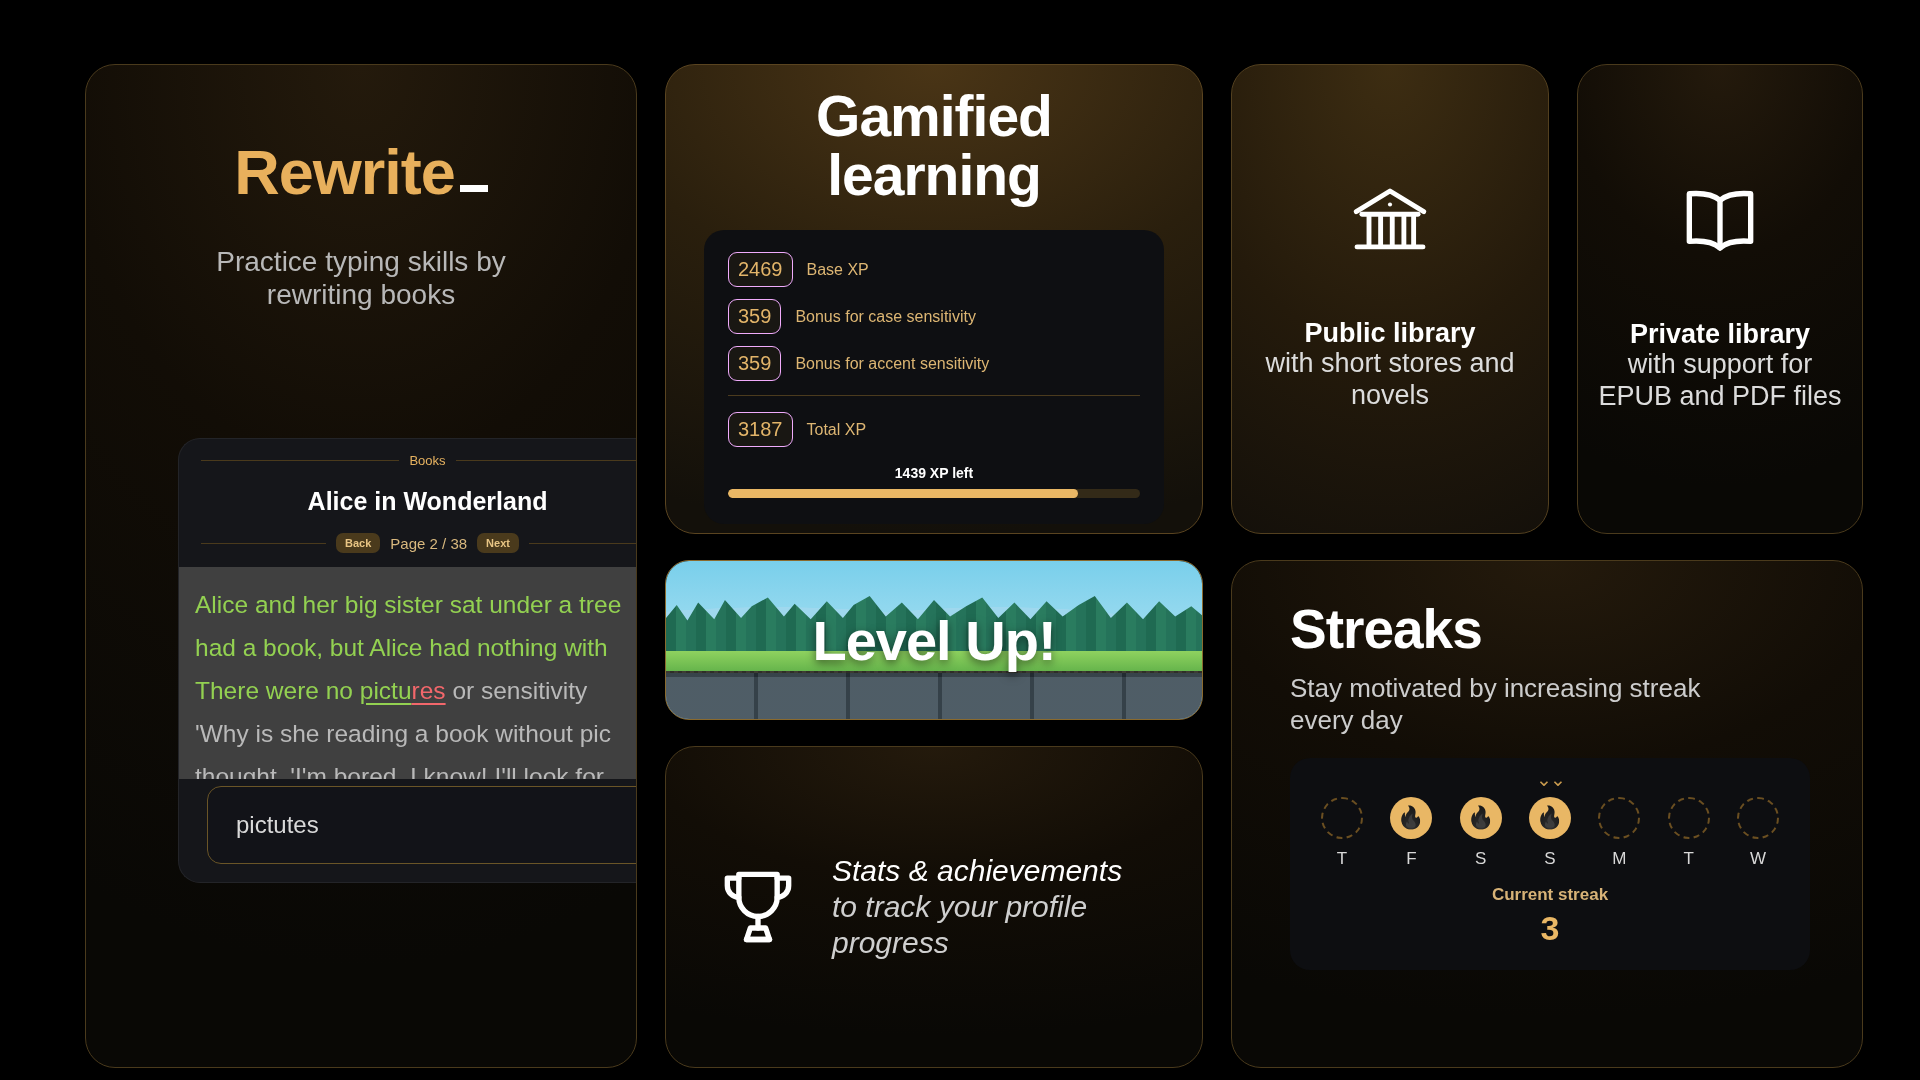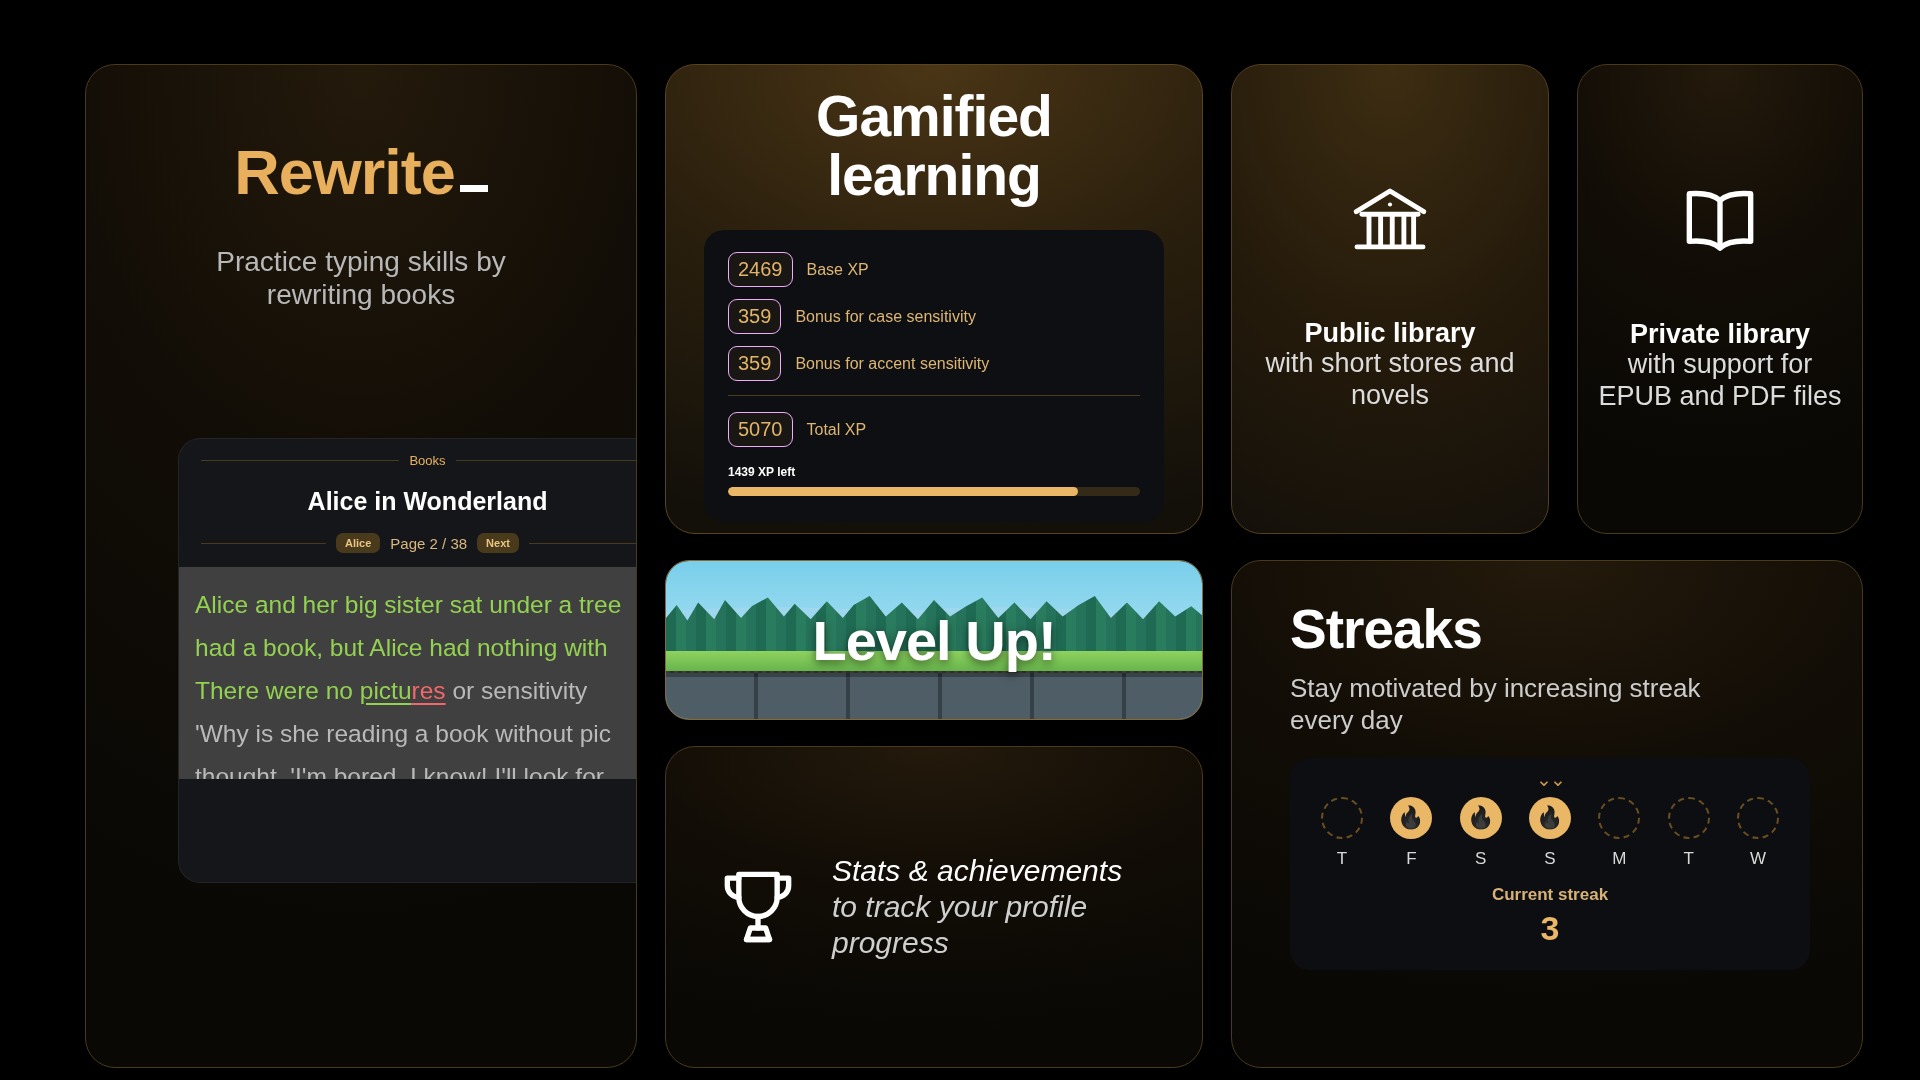--- a/index.html
+++ b/index.html
@@ -169,21 +169,21 @@
     text-align: center;
     background: #191713;
     border: 1px solid #f0abfc;
     border-radius: 9px;
     color: #e2b469;
     font-size: 20px;
     padding: 5px 9px;
   }
   .xp-label { color: #ddb673; font-size: 16px; }
   .xp-divider { height: 1px; background: #4b3b1e; margin: 14px 0 16px 0; }
-  .xp-left { text-align: left; color: #ffffff; font-size: 12px; font-weight: 700; margin-top: 18px; }
+  .xp-left { text-align: center; color: #ffffff; font-size: 14px; font-weight: 700; margin-top: 18px; }
   .xp-bar {
     margin-top: 8px; height: 9px; border-radius: 6px;
     background: #332a18; overflow: hidden;
   }
   .xp-bar > i { display: block; height: 100%; background: #e9b765; border-radius: 6px; }
 
   
   .levelup { grid-column: 2; grid-row: 2; border-radius: 24px;
     border: 1px solid #8a6a2e; overflow: hidden; position: relative; }
   .lu-sky { position:absolute; inset:0; background: linear-gradient(#79cfeb 0%, #a7dff1 58%, #c7ecf7 70%); }
@@ -284,32 +284,35 @@
         <div class="reader-railwrap">
           <div class="reader-rail">
             <span class="rail-line"></span>
             <span>Books</span>
             <span class="rail-line"></span>
           </div>
         </div>
         <div class="reader-title">Alice in Wonderland</div>
         <div class="reader-nav">
           <span class="rail-line"></span>
-          <span class="pill">Alice</span>
+          <span class="pill">Back</span>
           <span class="page-count">Page 2 / 38</span>
           <span class="pill">Next</span>
           <span class="rail-line"></span>
         </div>
         <div class="reader-body" id="reader-body">
             <div class="rline"><span class="tok-ok">Alice and her big sister sat under a tree</span></div>
             <div class="rline"><span class="tok-ok">had a book, but Alice had nothing with</span></div>
             <div class="rline"><span class="tok-ok">There were no </span><span class="tok-ok-u">pictu</span><span class="tok-bad-u">res</span><span class=""> or sensitivity</span></div>
             <div class="rline"><span class="">'Why is she reading a book without pic</span></div>
             <div class="rline"><span class="">thought. 'I'm bored. I know! I'll look for</span></div>
           </div>
+        <div class="input-mock">
+          <span>pictutes</span>
+        </div>
       </div>
     </section>
 
     <section class="card card-amber gamified">
       <div class="gam-inner">
         <div class="gam-title">Gamified learning</div>
         <div class="xp-panel">
           <div id="xp-rows">
               <div class="xp-row">
                 <span class="xp-chip">2469</span>
@@ -319,21 +322,21 @@
                 <span class="xp-chip">359</span>
                 <span class="xp-label">Bonus for case sensitivity</span>
               </div>
               <div class="xp-row">
                 <span class="xp-chip">359</span>
                 <span class="xp-label">Bonus for accent sensitivity</span>
               </div>
             </div>
           <div class="xp-divider"></div>
           <div class="xp-row">
-            <span class="xp-chip">5070</span>
+            <span class="xp-chip">3187</span>
             <span class="xp-label">Total XP</span>
           </div>
           <div class="xp-left">1439 XP left</div>
           <div class="xp-bar">
               <i id="xp-fill" style="width: 85%;"></i>
             </div>
         </div>
       </div>
     </section>
 

